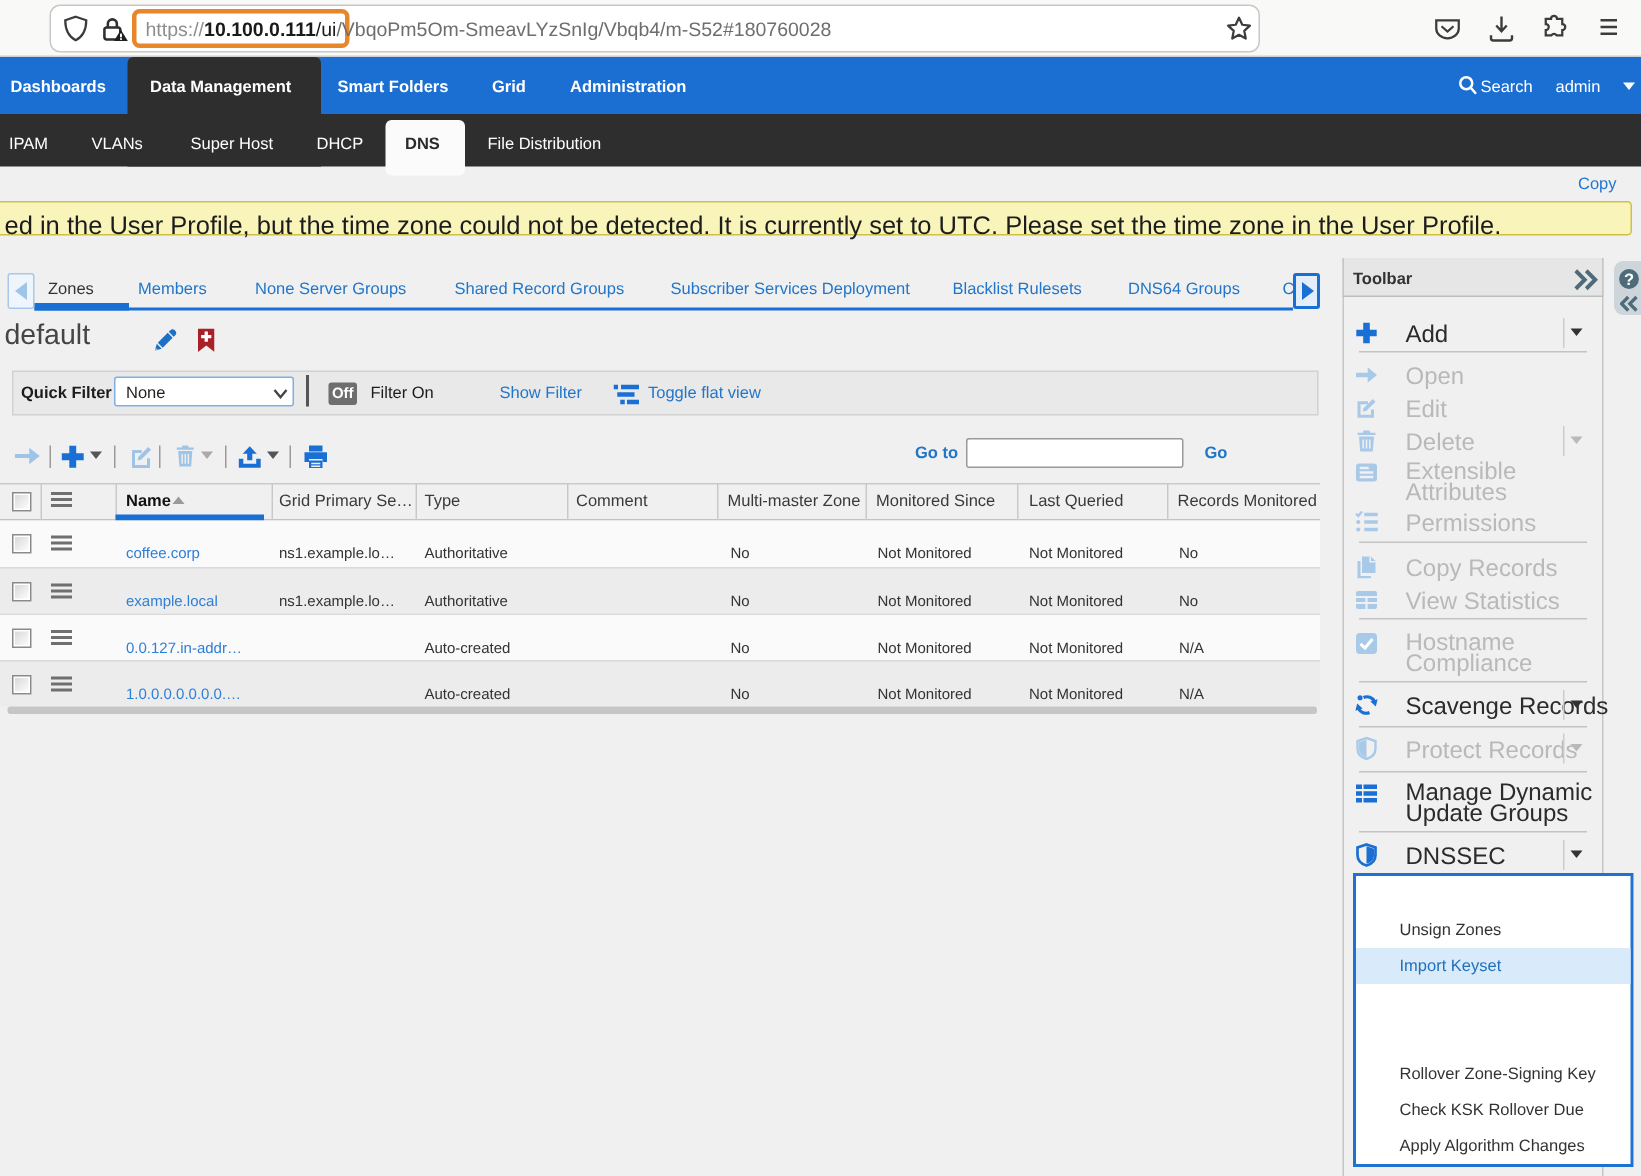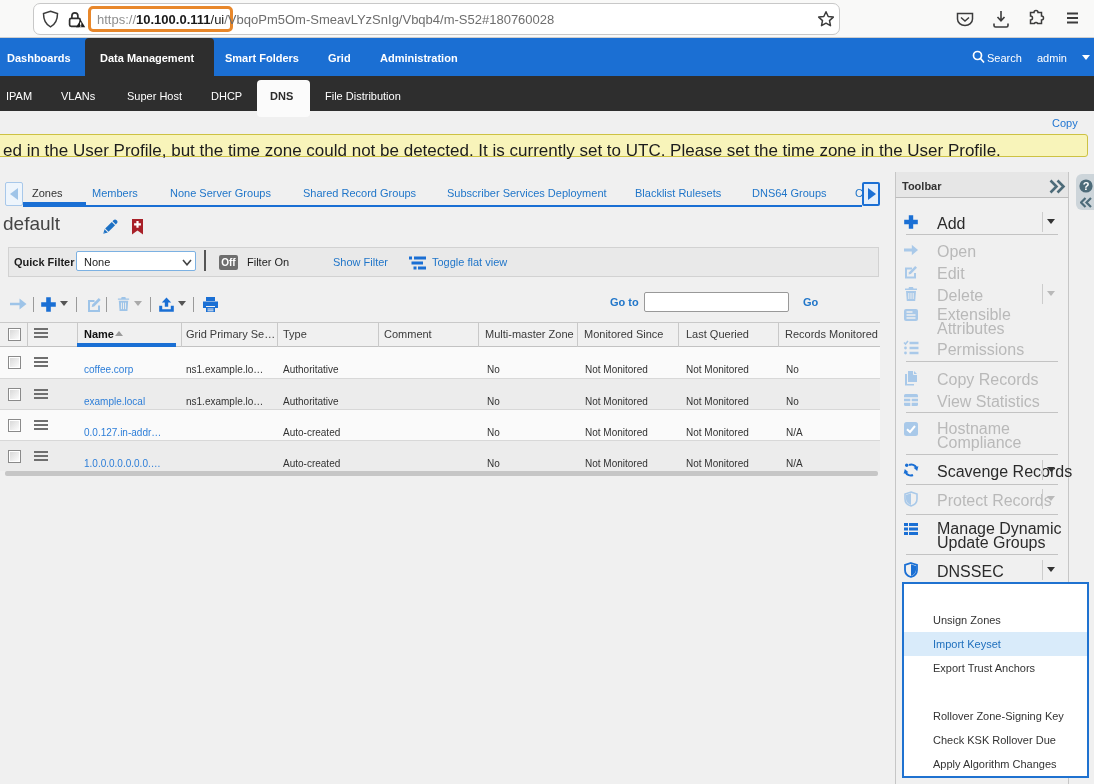--- a/index.html
+++ b/index.html
@@ -315,21 +315,20 @@
 <svg class="ic" style="left:903px;top:562px" width="16" height="16" viewBox="0 0 16 16">
     <path d="M8 1 14 3v5c0 3.5-2.5 6-6 7-3.5-1-6-3.5-6-7V3z" fill="none" stroke="#1a6fd4" stroke-width="1.8"></path>
     <path d="M8 2.2 13 3.9v4.2c0 2.8-2 4.9-5 5.8z" fill="#1a6fd4"></path>
   </svg>
 <div class="ptxt" style="top:563px">DNSSEC</div>
 <div class="pcsep" style="top:560px"></div>
 <div class="pcar" style="top:567px"></div>
 <div id="menu">
   <div class="mi" style="top:24px">Unsign Zones</div>
   <div class="mi" id="mhl" style="top:48px">Import Keyset</div>
-  <div class="mi" style="top:72px">Export Trust Anchors</div>
   <div class="mi" style="top:120px">Rollover Zone-Signing Key</div>
   <div class="mi" style="top:144px">Check KSK Rollover Due</div>
   <div class="mi" style="top:168px">Apply Algorithm Changes</div>
 </div>
 
 <svg class="ic" style="left:42px;top:10px" width="17" height="18" viewBox="0 0 17 18">
     <path d="M8.5 1.2 15.5 3.5c0 6-1.6 10.6-7 13.3-5.4-2.7-7-7.3-7-13.3z" fill="none" stroke="#3c3c3c" stroke-width="1.5"></path>
   </svg>
 <svg class="ic" style="left:68px;top:9px" width="20" height="20" viewBox="0 0 20 20">
     <rect x="1.6" y="9.3" width="10.6" height="8" rx="1.6" fill="none" stroke="#2f2f2f" stroke-width="1.7"></rect>

